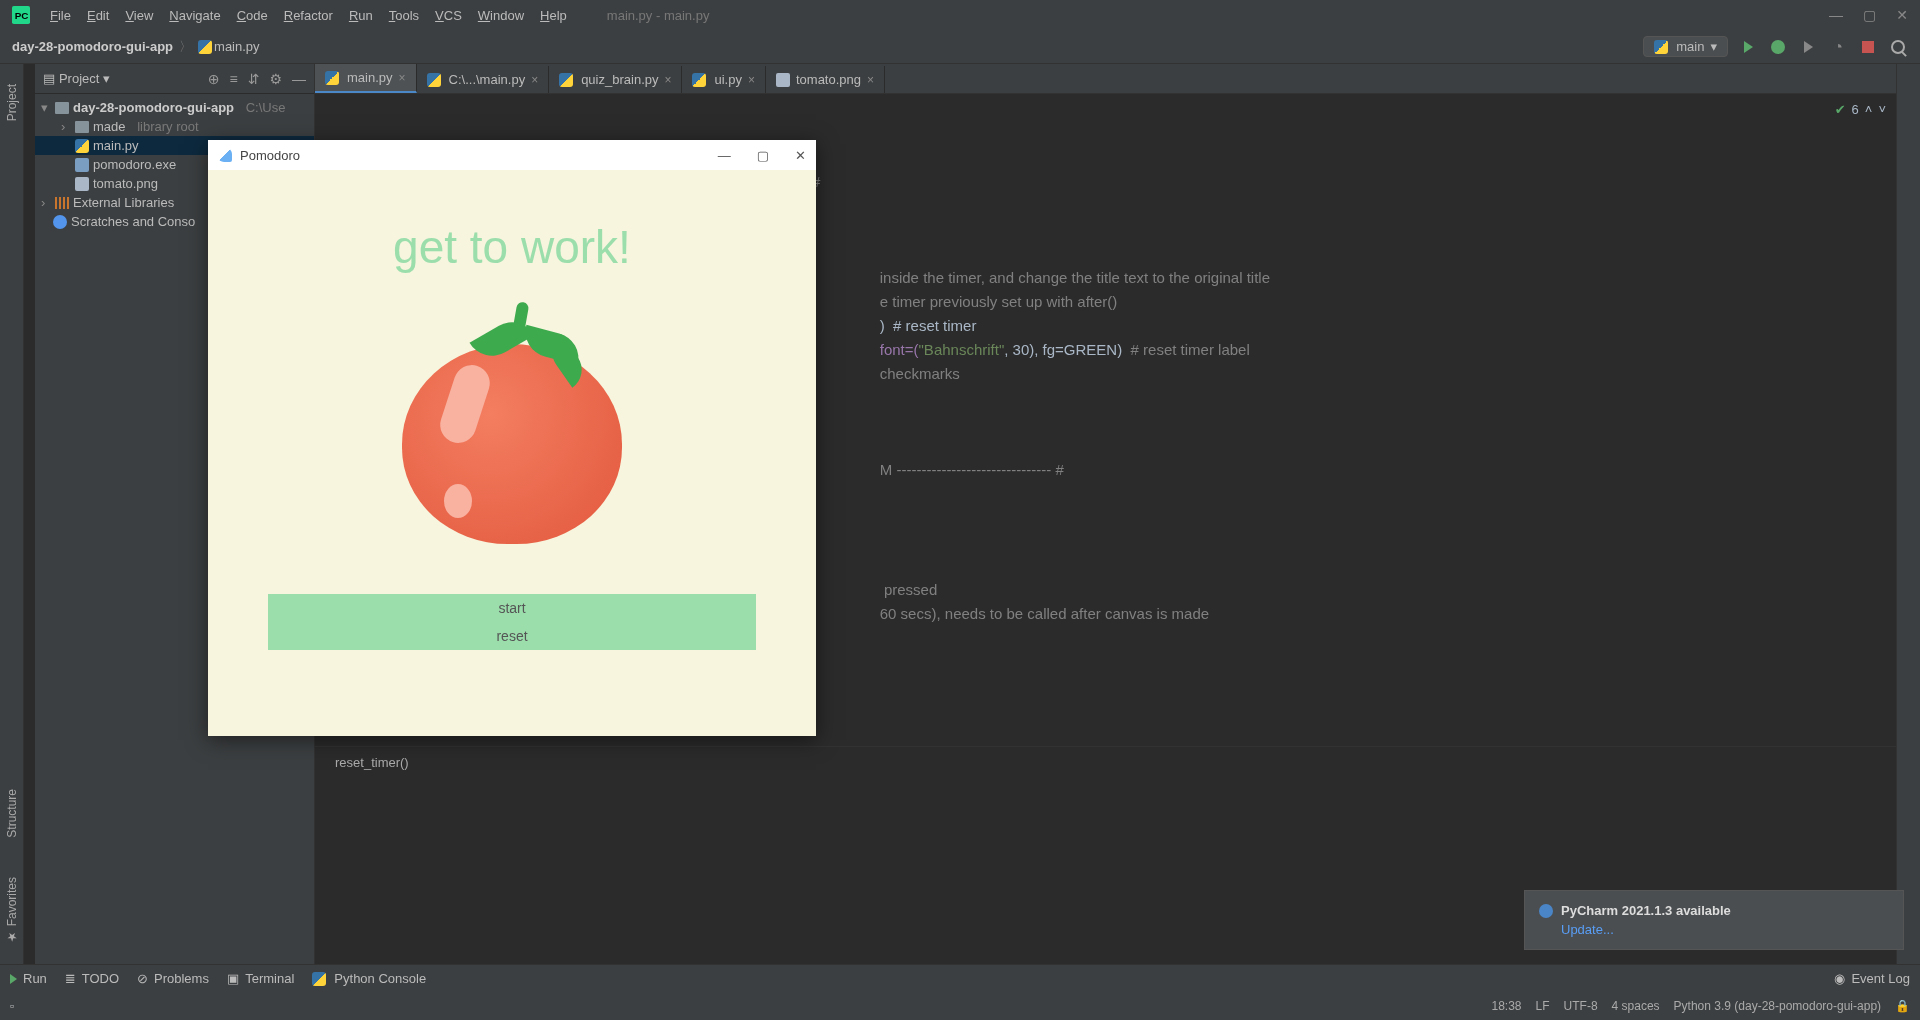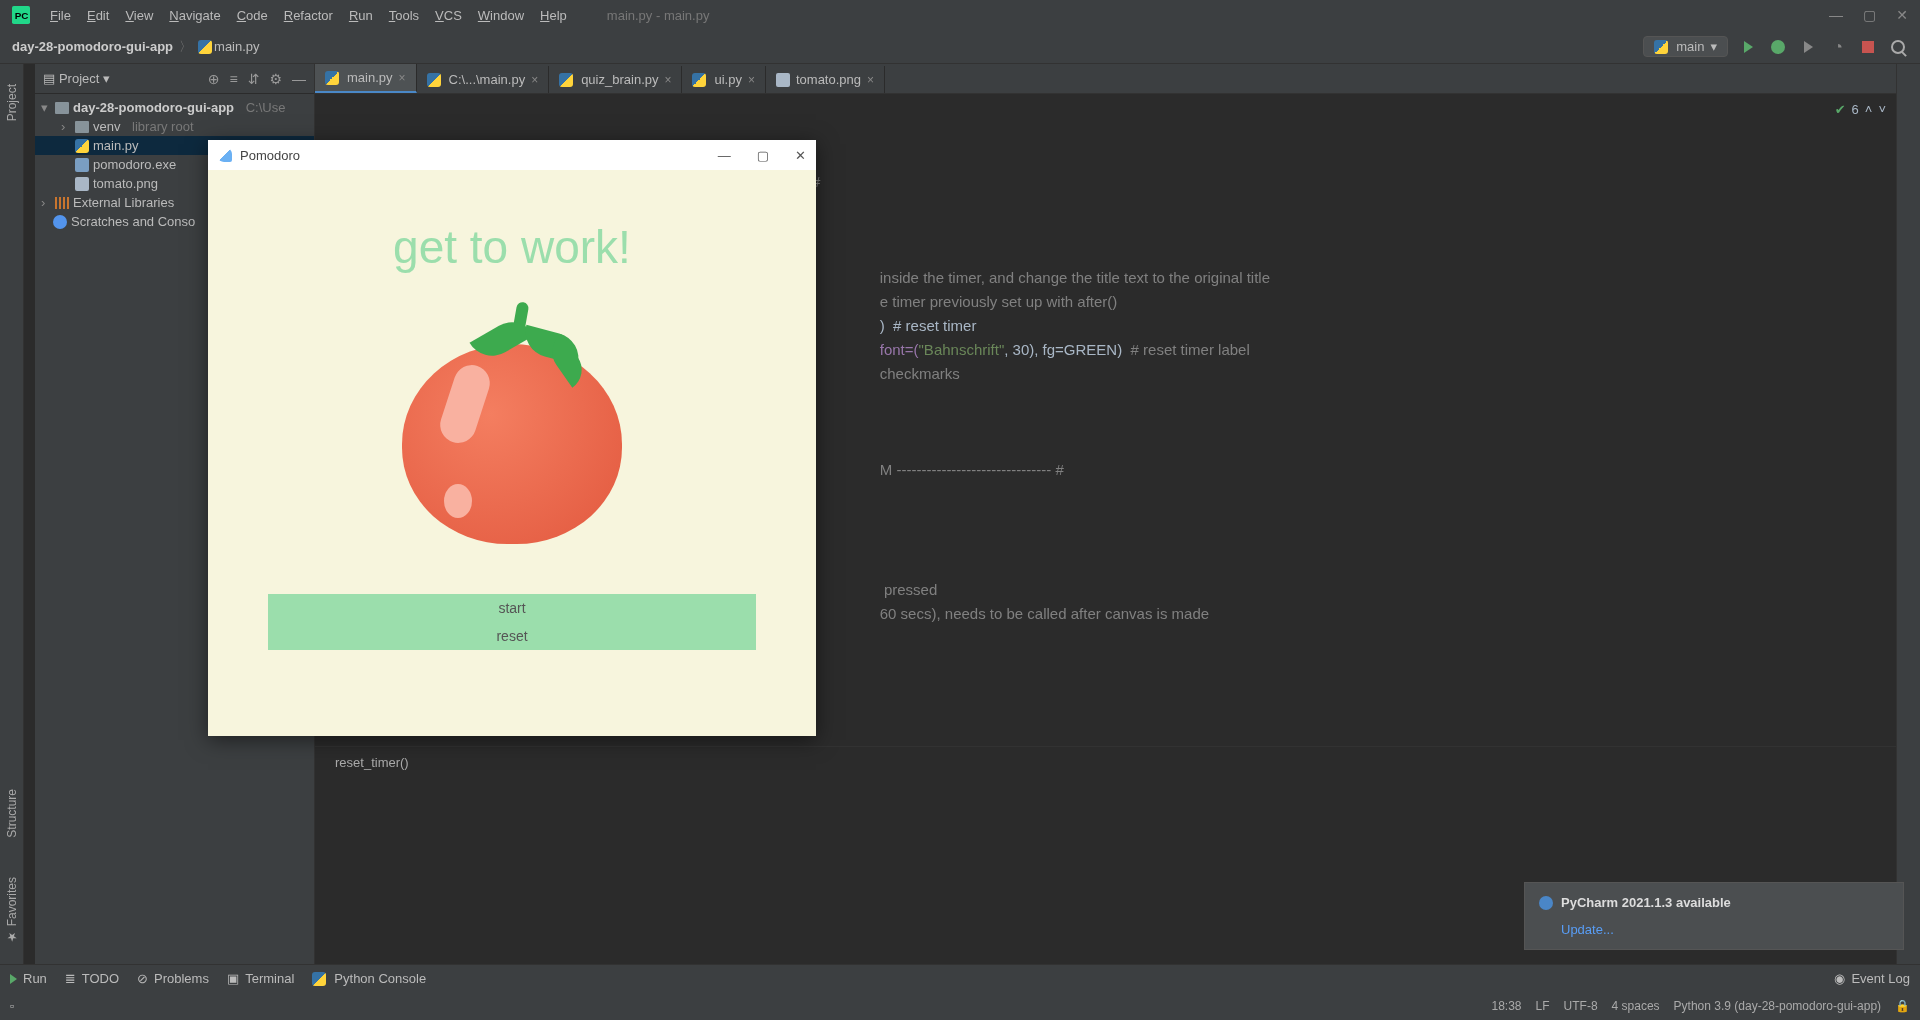--- a/index.html
+++ b/index.html
@@ -73,21 +73,21 @@
 .bottom-bar { height: 28px; background: #3c3f41; border-top: 1px solid #323232; display: flex; align-items: center; font-size: 13px; padding: 0 10px; gap: 18px; }
 .bottom-bar .tool-item { display: flex; align-items: center; gap: 6px; color: #bbb; }
 .bottom-bar .right { margin-left: auto; }
 .status-bar { height: 28px; background: #3c3f41; display: flex; align-items: center; font-size: 12px; padding: 0 10px; }
 .status-bar .right { margin-left: auto; display: flex; gap: 14px; color: #aaa; }
 
 
 .notification { position: absolute; right: 16px; bottom: 70px; width: 380px; background: #4b4e50; border: 1px solid #555; padding: 12px 14px; font-size: 13px; }
 .notification .title { color: #ddd; font-weight: bold; display: flex; gap: 8px; align-items: center; }
 .notification .info-ic { width: 14px; height: 14px; background: #4a86c7; border-radius: 50%; display: inline-block; }
-.notification .link { color: #589df6; margin-top: 12px; margin-left: 22px; cursor: pointer; }
+.notification .link { color: #589df6; margin-top: 4px; margin-left: 22px; cursor: pointer; }
 
 
 .app-window { position: absolute; left: 208px; top: 140px; width: 608px; height: 596px; background: #f7f5dd; box-shadow: 0 4px 20px rgba(0,0,0,0.5); }
 .app-titlebar { height: 30px; background: #fff; display: flex; align-items: center; padding: 0 10px; font-size: 13px; color: #444; }
 .app-titlebar .feather { width: 14px; height: 14px; margin-right: 8px; display: inline-block; background: linear-gradient(-45deg, #6ab0f3 50%, transparent 50%); border-radius: 2px 6px 2px 6px; }
 .app-titlebar .controls { margin-left: auto; display: flex; gap: 26px; color: #555; }
 .app-body { height: calc(100% - 30px); display: flex; flex-direction: column; align-items: center; padding: 30px 50px; }
 .app-label { font-size: 46px; color: #9bdeac; font-weight: 500; margin: 20px 0 30px; }
 .tomato { position: relative; width: 240px; height: 240px; margin-top: 10px; }
 .tomato-body { width: 220px; height: 200px; background: radial-gradient(circle at 40% 35%, #f47e60, #e2583e); border-radius: 50% 50% 48% 48%; position: absolute; bottom: 10px; left: 10px; }
@@ -184,21 +184,21 @@
         <span>—</span>
       </div>
     </div>
     <div class="tree">
       <div class="tree-row" style="padding-left:6px">
         <span class="arrow">▾</span><span class="folder-ic"></span>
         <b style="color:#ccc">day-28-pomodoro-gui-app</b>&nbsp;<span class="dim">C:\Use</span>
       </div>
       <div class="tree-row" style="padding-left:26px">
         <span class="arrow">›</span><span class="folder-ic"></span>
-        <span>venv</span>&nbsp;<span class="dim">library root</span>
+        <span>made</span>&nbsp;<span class="dim">library root</span>
       </div>
       <div class="tree-row selected" style="padding-left:40px">
         <span class="py-ic"></span>
         <span>main.py</span>
       </div>
       <div class="tree-row" style="padding-left:40px">
         <span class="img-ic" style="background:#7a9ec2"></span>
         <span>pomodoro.exe</span>
       </div>
       <div class="tree-row" style="padding-left:40px">

